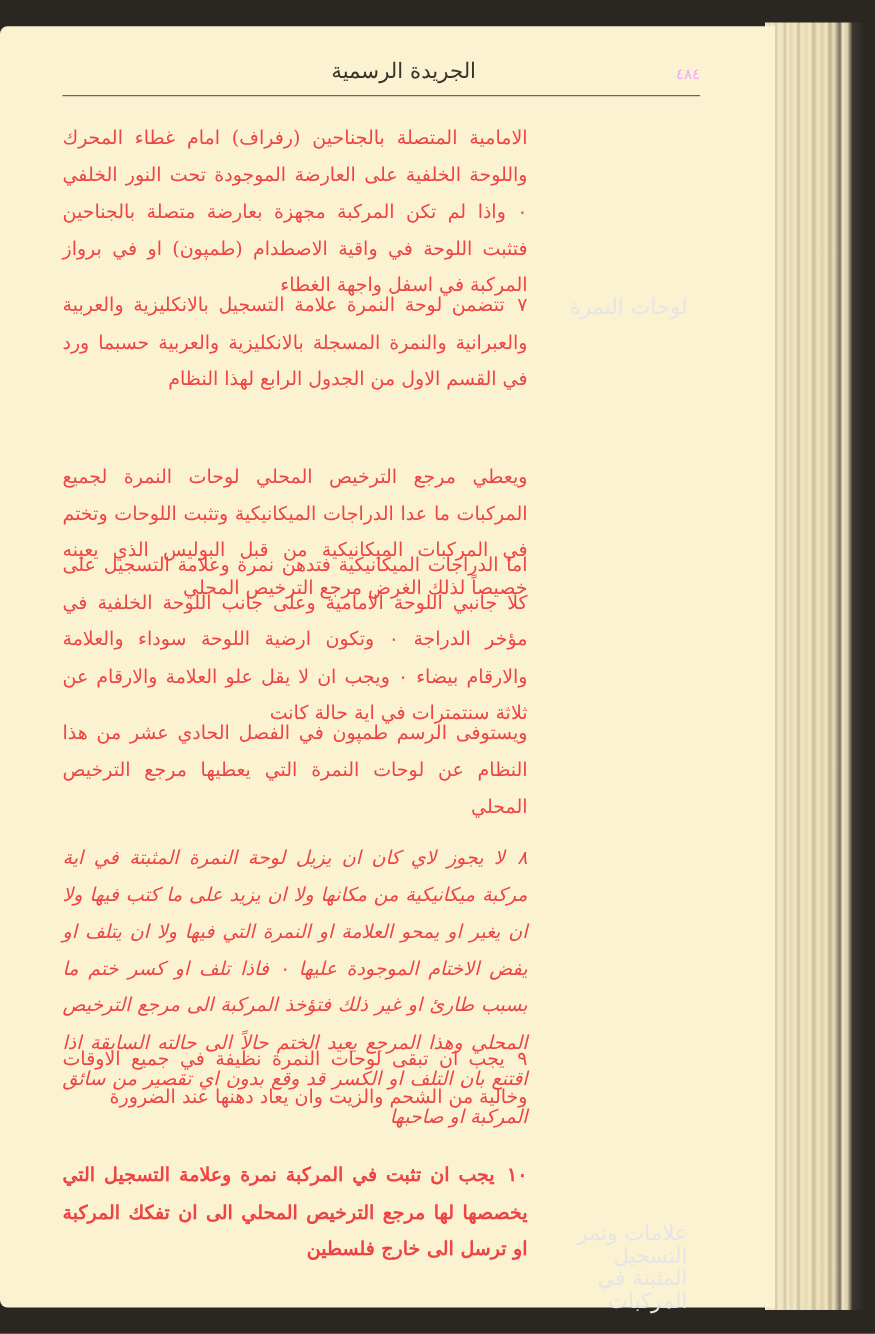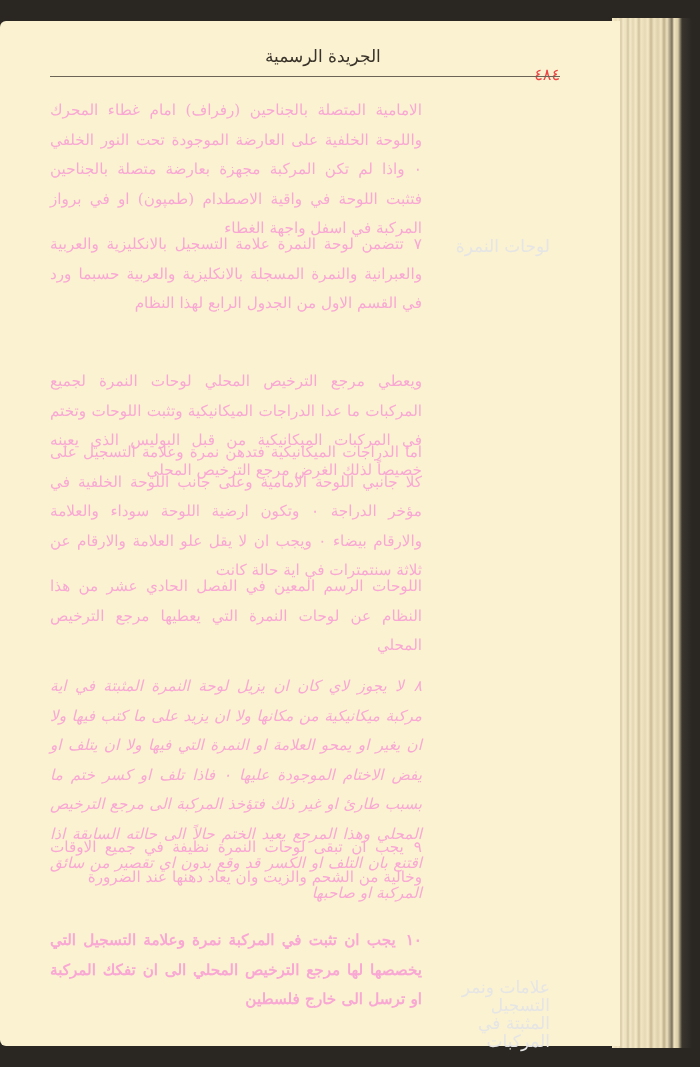--- a/index.html
+++ b/index.html
@@ -28,31 +28,31 @@
     border-bottom:2px solid #e8dcb8;
   }
   .header {
     position:absolute; top:46px; left:50px; width:510px; height:30px;text-align:right;
   }
   .header .title {
     position:absolute; left:215px; top:0; font-size:17px; color:#3a332a;
     direction:rtl;
   }
   .header .pnum {
-    position:absolute; right:0; top:19px; font-size:16px; color:#ef4444;
+    position:absolute; right:0; top:6px; font-size:12px; color:#f0abfc;
     direction:rtl;
   }
   .rule {
     position:absolute; top:76px; left:50px; width:510px; height:1px;
     background:#6d6458;
   }
   .body-col {
     position:absolute; left:50px; width:372px;
     direction:rtl; text-align:justify; text-align-last:right;
-    font-size:15.2px; line-height:29.5px; color:#f9a8d4;
+    font-size:15.2px; line-height:29.5px; color:#ef4444;
   }
   .margin-note {
     position:absolute; left:430px; width:120px; direction:rtl;
     text-align:right; font-size:17px; line-height:18px; color:#e5e5e5;
   }
   .num { margin-left:10px; }
 </style>
 </head>
 <body>
 
@@ -69,21 +69,21 @@
 
 <div class="body-col" style="top:96px;">الامامية المتصلة بالجناحين (رفراف) امام غطاء المحرك واللوحة الخلفية على العارضة الموجودة تحت النور الخلفي ٠ واذا لم تكن المركبة مجهزة بعارضة متصلة بالجناحين فتثبت اللوحة في واقية الاصطدام (طمپون) او في برواز المركبة في اسفل واجهة الغطاء</div>
 
 <div class="margin-note" style="top:237px;">لوحات النمرة</div>
 <div class="body-col" style="top:230px;">
   <span class="num">٧</span><span>تتضمن لوحة النمرة علامة التسجيل بالانكليزية والعربية والعبرانية والنمرة المسجلة بالانكليزية والعربية حسبما ورد في القسم الاول من الجدول الرابع لهذا النظام</span>
 </div>
 
 <div class="body-col" style="top:340px;margin-top:27px;">ويعطي مرجع الترخيص المحلي لوحات النمرة لجميع المركبات ما عدا الدراجات الميكانيكية وتثبت اللوحات وتختم في المركبات الميكانيكية من قبل البوليس الذي يعينه خصيصاً لذلك الغرض مرجع الترخيص المحلي</div>
 <div class="body-col" style="top:438px;">اما الدراجات الميكانيكية فتدهن نمرة وعلامة التسجيل على كلا جانبي اللوحة الامامية وعلى جانب اللوحة الخلفية في مؤخر الدراجة ٠ وتكون ارضية اللوحة سوداء والعلامة والارقام بيضاء ٠ ويجب ان لا يقل علو العلامة والارقام عن ثلاثة سنتمترات في اية حالة كانت</div>
-<div class="body-col" style="top:572px;">اللوحات الرسم المعين في الفصل الحادي عشر من هذا النظام عن لوحات النمرة التي يعطيها مرجع الترخيص المحلي</div>
+<div class="body-col" style="top:572px;">ويستوفى الرسم طمپون في الفصل الحادي عشر من هذا النظام عن لوحات النمرة التي يعطيها مرجع الترخيص المحلي</div>
 
 <div class="body-col" style="top:672px;font-style:italic;">
   <span class="num">٨</span><span>لا يجوز لاي كان ان يزيل لوحة النمرة المثبتة في اية مركبة ميكانيكية من مكانها ولا ان يزيد على ما كتب فيها ولا ان يغير او يمحو العلامة او النمرة التي فيها ولا ان يتلف او يفض الاختام الموجودة عليها ٠ فاذا تلف او كسر ختم ما بسبب طارئ او غير ذلك فتؤخذ المركبة الى مرجع الترخيص المحلي وهذا المرجع يعيد الختم حالاً الى حالته السابقة اذا اقتنع بان التلف او الكسر قد وقع بدون اي تقصير من سائق المركبة او صاحبها</span>
 </div>
 
 <div class="body-col" style="top:833px;">
   <span class="num">٩</span><span>يجب ان تبقى لوحات النمرة نظيفة في جميع الاوقات وخالية من الشحم والزيت وان يعاد دهنها عند الضرورة</span>
 </div>
 
 <div class="margin-note" style="top:930px;margin-top:48px;">

